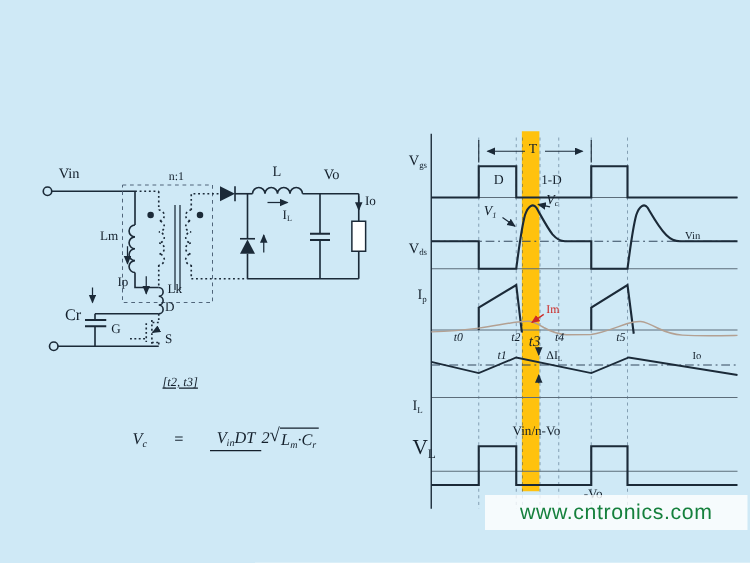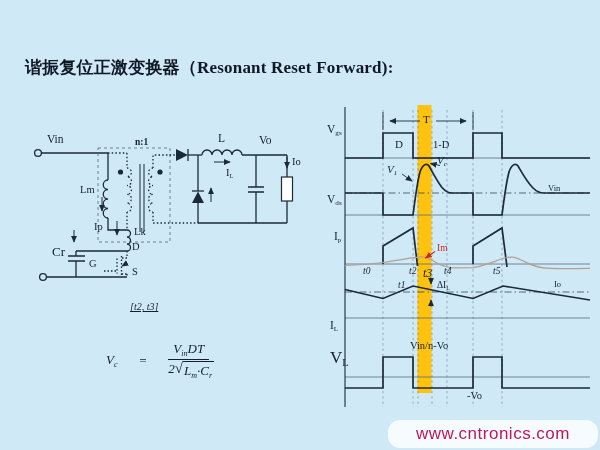--- a/index.html
+++ b/index.html
@@ -6,28 +6,28 @@
   .slide{position:relative;width:600px;height:450px;background:#cfe9f6;overflow:hidden;
          font-family:"Liberation Serif",serif;color:#14202c;}
   .lbl{position:absolute;line-height:1;white-space:nowrap;color:#14202c;}
   .it{font-style:italic;}
   .sub{font-size:0.62em;vertical-align:-0.32em;}
   .title{position:absolute;left:25px;top:56px;font-size:17px;font-weight:bold;color:#101826;letter-spacing:0.2px;}
   .red{color:#cc2a27;}
   svg{position:absolute;left:0;top:0;}
   .formula{position:absolute;left:106px;top:341px;font-size:13px;font-style:italic;
            display:flex;align-items:center;gap:21px;}
-  .frac{display:inline-flex;flex-direction:column;align-items:flex-start;line-height:1.2;}
+  .frac{display:inline-flex;flex-direction:row;align-items:flex-end;line-height:1.2;}
   .frac .num{border-bottom:1px solid #14202c;padding:0 5px 1px 5px;}
   .frac .den{display:inline-flex;align-items:flex-start;padding-top:1px;}
   .rad{font-style:normal;font-size:15px;line-height:1;}
   .under{border-top:1px solid #14202c;padding:1px 2px 0 1px;}
-  .watermark{position:absolute;left:388px;top:420px;width:210px;height:28px;border-radius:12px;
+  .watermark{position:absolute;left:388px;top:396px;width:210px;height:28px;border-radius:0;
              background:rgba(255,255,255,0.8);display:flex;align-items:center;justify-content:center;
-             font-family:"Liberation Sans",sans-serif;font-size:17px;color:#be185d;letter-spacing:0.5px;}
+             font-family:"Liberation Sans",sans-serif;font-size:17px;color:#15803d;letter-spacing:0.5px;}
 </style>
 </head>
 <body>
 
 <div class="slide">
 
   <svg width="600" height="450" viewBox="0 0 600 450">
     <defs>
       <marker id="ah" markerUnits="userSpaceOnUse" markerWidth="8" markerHeight="7" refX="6.2" refY="3" orient="auto">
         <path d="M0,0 L7,3 L0,6 Z" fill="#1b2a38"></path>
@@ -168,24 +168,23 @@
       <path d="M435,251.5 L425.5,258" stroke-width="1.1" marker-end="url(#ahr)" stroke="#cc2a27"></path>
 
       <path d="M345,289.5 L383,298.5 L413,286 L473,298.5 L503,286 L590,300" stroke="#1b2a38" stroke-width="1.5" fill="none"></path>
       <path d="M431,277.5 V284" stroke="#1b2a38" stroke-width="0.9" marker-end="url(#ah)"></path>
       <path d="M431,306.5 V300" stroke="#1b2a38" stroke-width="0.9" marker-end="url(#ah)"></path>
 
       <path d="M345,388 H383 V357 H413 V388 H473 V357 H502 V388 H590" stroke="#1b2a38" stroke-width="1.7" fill="none"></path>
     </g>
   </svg>
 
-  <div class="title"><span>谐振复位正激变换器（</span><span>Resonant Reset Forward</span><span>):</span></div>
 
   <div class="lbl" style="left:47px;top:134px;font-size:11.5px;">Vin</div>
-  <div class="lbl" style="left:135px;top:138px;font-size:9.5px;font-weight:bold;">n:1</div>
+  <div class="lbl" style="left:135px;top:138px;font-size:9.5px;">n:1</div>
   <div class="lbl" style="left:80px;top:185px;font-size:10.5px;">Lm</div>
   <div class="lbl" style="left:94px;top:222px;font-size:10.5px;">Ip</div>
   <div class="lbl" style="left:134px;top:227px;font-size:10.5px;">Lk</div>
   <div class="lbl" style="left:52px;top:229px;font-size:13px;margin-top:16px;">Cr</div>
   <div class="lbl" style="left:132px;top:242px;font-size:10.5px;">D</div>
   <div class="lbl" style="left:89px;top:259px;font-size:10.5px;">G</div>
   <div class="lbl" style="left:132px;top:267px;font-size:10.5px;">S</div>
   <div class="lbl" style="left:218px;top:133px;font-size:11.5px;">L</div>
   <div class="lbl" style="left:259px;top:135px;font-size:11.5px;">Vo</div>
   <div class="lbl" style="left:292px;top:157px;font-size:10.5px;">Io</div>

